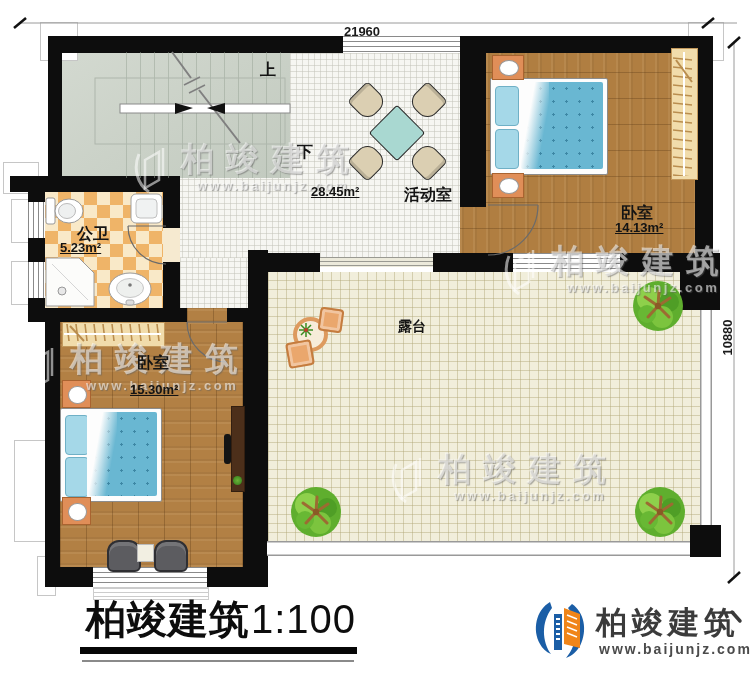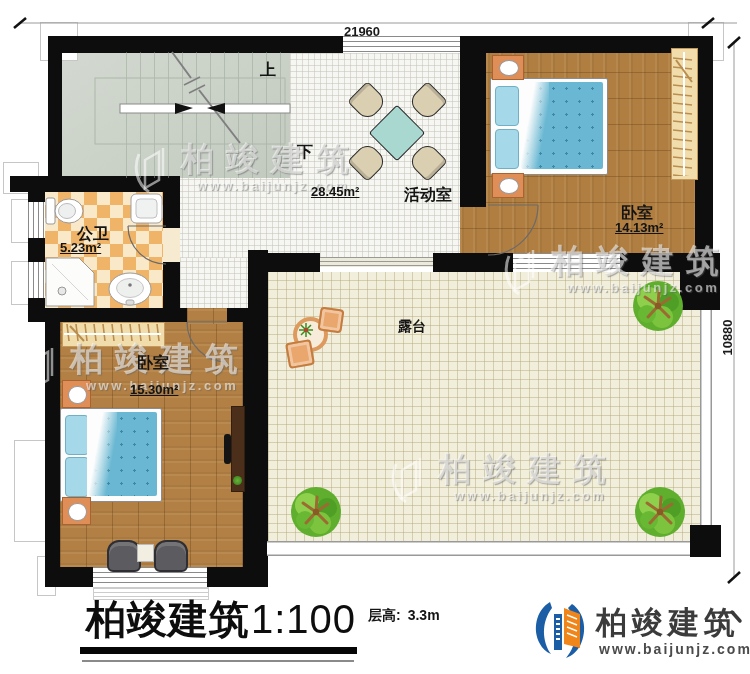--- a/index.html
+++ b/index.html
@@ -314,21 +314,20 @@
   <div class="label room-name" style="left:77px;top:224px">公卫</div>
   <div class="label room-area" style="left:60px;top:240px">5.23m²</div>
   <div class="label room-name" style="left:137px;top:353px">卧室</div>
   <div class="label room-area" style="left:130px;top:382px">15.30m²</div>
   <div class="label room-name" style="left:398px;top:318px;font-size:14px">露台</div>
 
   <div class="plan-title"><span class="t">柏竣建筑</span><span class="s">1:100</span></div>
   <div class="bar-thick"></div>
   <div class="bar-thin"></div>
   <div class="info">
-    <div><span class="lbl">层高:</span><span>3.3m</span></div>
   </div>
 
   <svg class="abs" style="left:528px;top:596px;z-index:9" width="66" height="68" viewBox="0 0 66 68">
     <path d="M22 6 C8 14 4 34 12 48 C14 52 18 56 23 58 C14 46 13 26 24 12 Z" fill="#1b5ea6"></path>
     <path d="M44 8 C56 16 60 34 52 50 C49 55 44 60 38 62 C50 48 52 26 40 12 Z" fill="#1b5ea6"></path>
     <rect x="26" y="18" width="8" height="36" fill="#1b5ea6"></rect>
     <g fill="#fff">
       <rect x="28" y="22" width="4" height="2"></rect>
         <rect x="28" y="27" width="4" height="2"></rect>
       <rect x="28" y="32" width="4" height="2"></rect>

